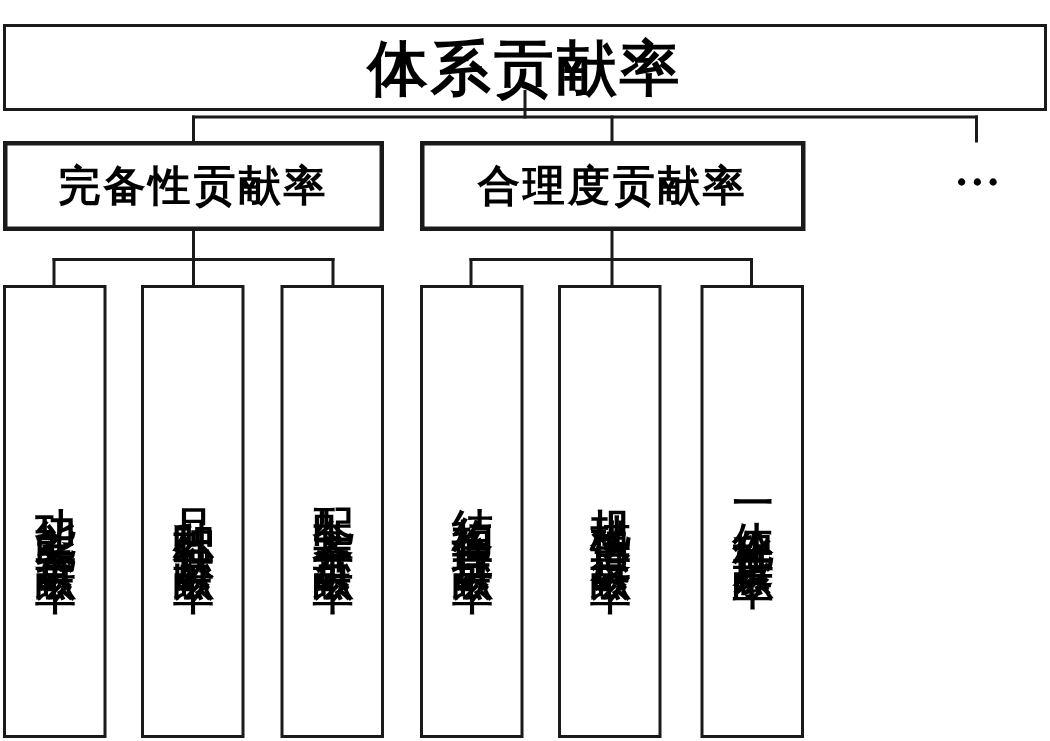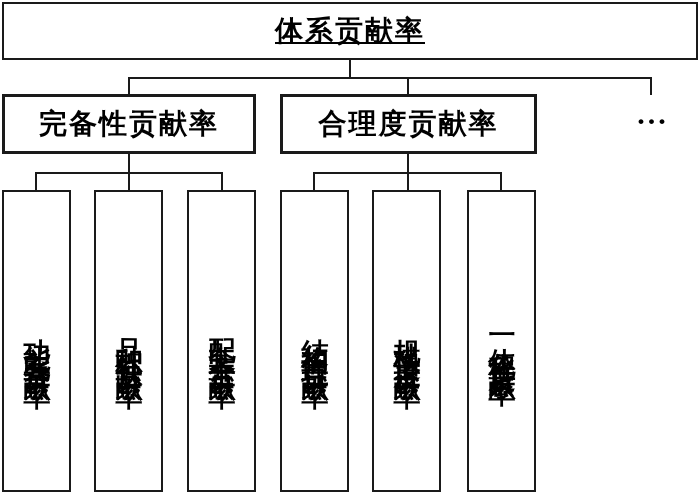--- a/index.html
+++ b/index.html
@@ -21,25 +21,24 @@
     background: #ffffff;
     border: 2px solid #1a1a1a;
     box-sizing: border-box;
     display: flex;
     align-items: center;
     justify-content: center;
     font-weight: bold;
     text-align: center;
   }
   .root-node {
-    left: 2px; top: 2px;
+    left: 2px; top: 16px;
     width: 696px; height: 58px;
-    font-size: 28px;
+    font-size: 40px;
     letter-spacing: 2px;
-    text-decoration: underline;
   }
   .l2-node {
     top: 94px;
     height: 60px;
     border-width: 3px;
     font-size: 28px;
     letter-spacing: 2px;
   }
   .l2-a { left: 2px;   width: 254px; }
   .l2-b { left: 280px; width: 257px; }

